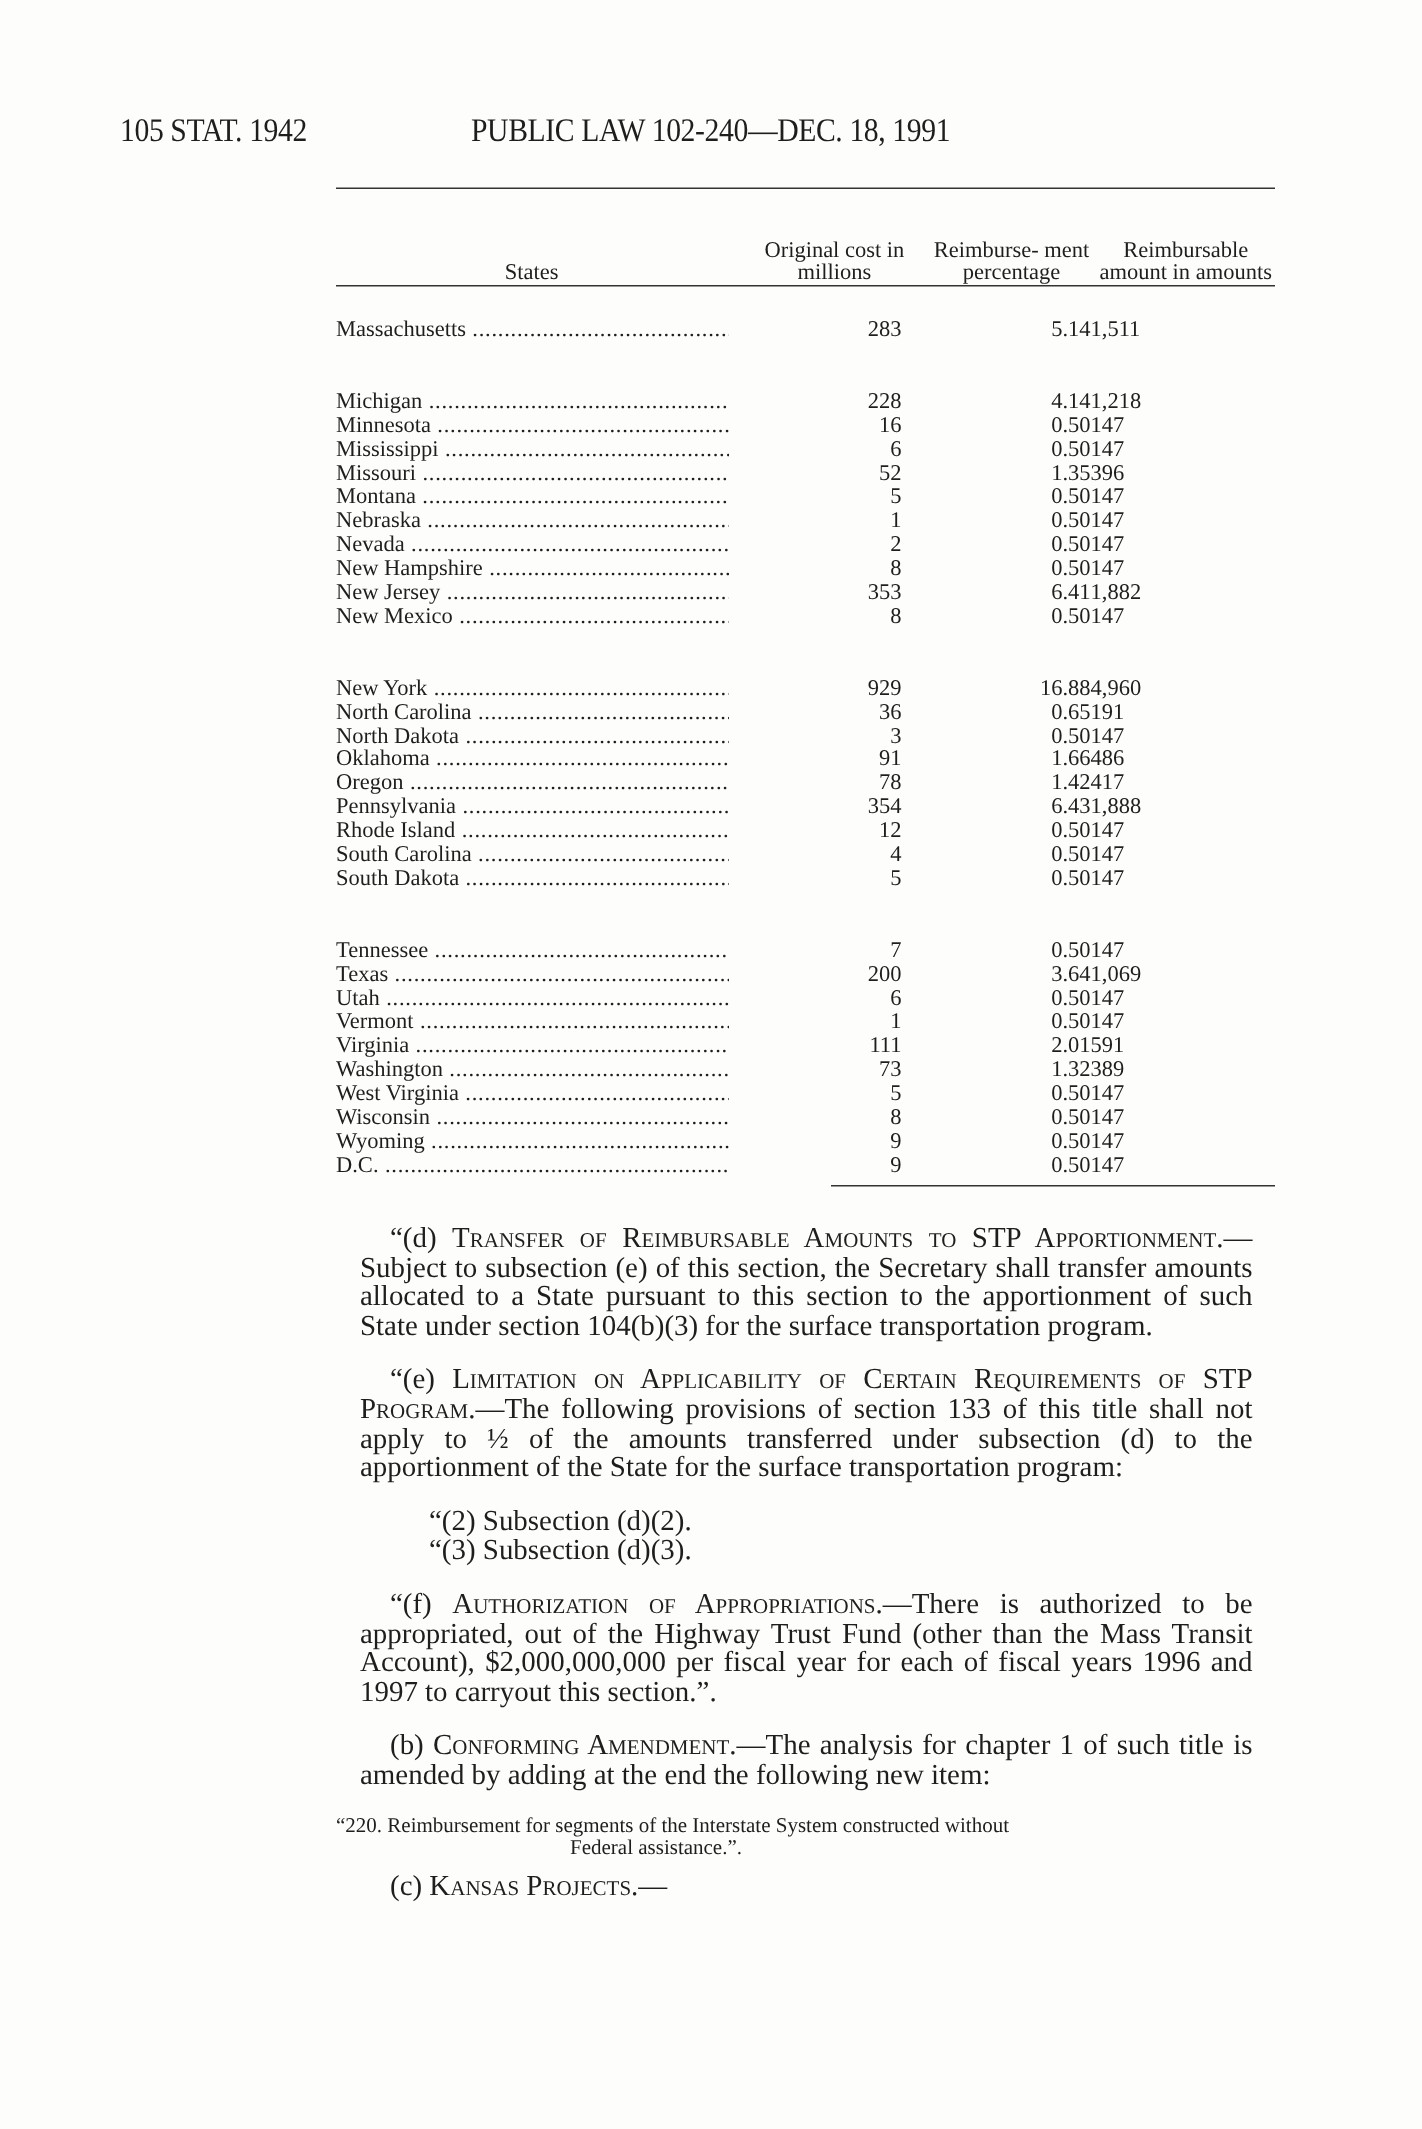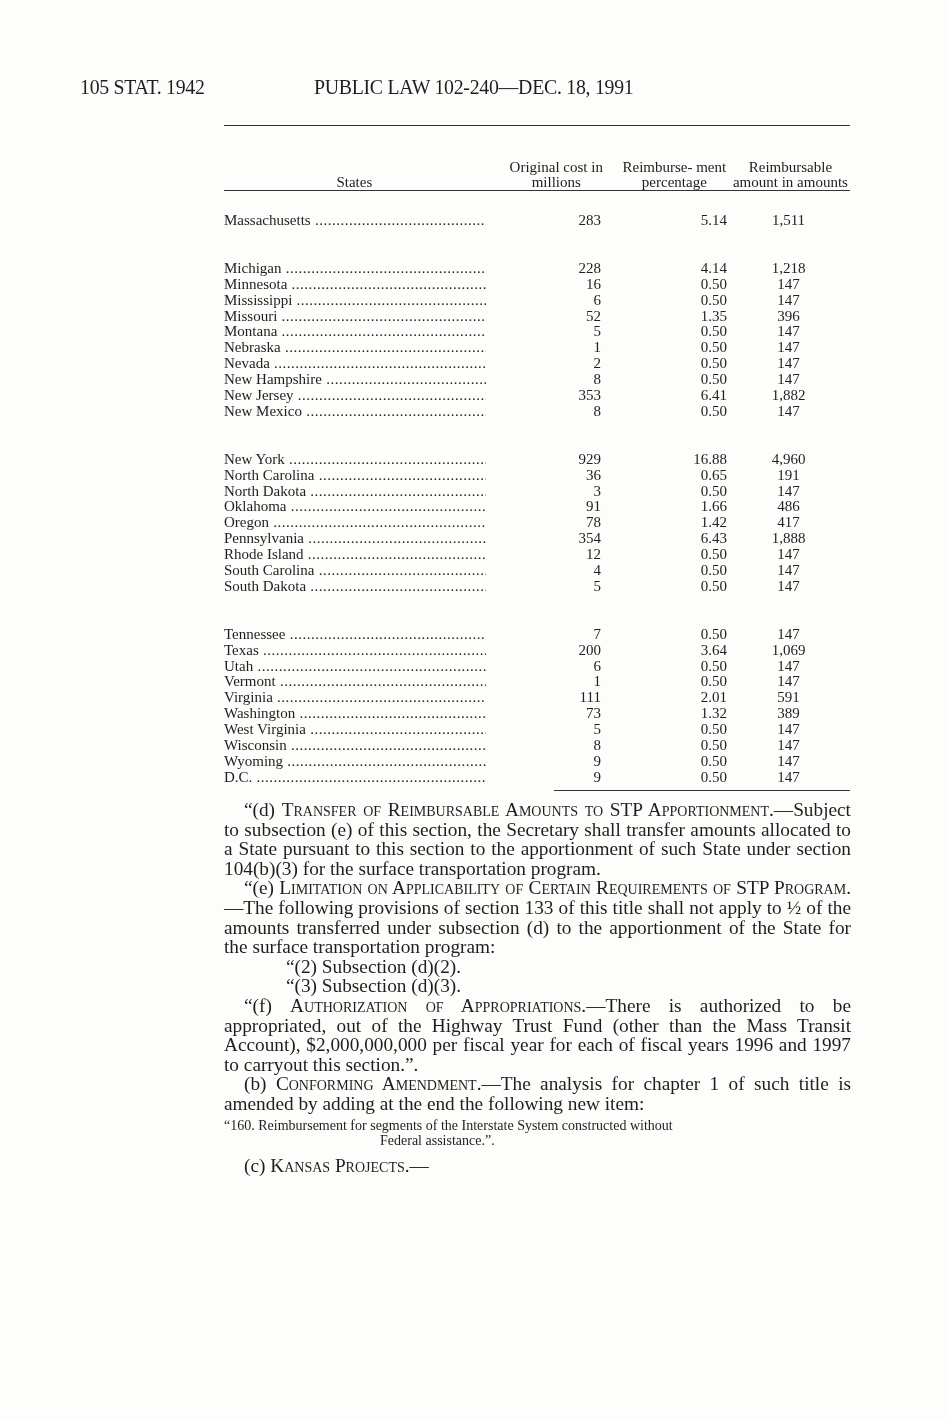--- a/index.html
+++ b/index.html
@@ -41,32 +41,32 @@
   .row { display: flex; height: 15.9px; line-height: 15.9px; }
   .row .name {
     width: 262px; overflow: hidden; white-space: nowrap; text-align: right;
   }
   .row .name::after {
     content: " ........................................................................................................";
     letter-spacing: 0.5px;
   }
   .row .v1 { width: 115px; text-align: right; }
   .row .v2 { width: 126px; text-align: right; }
-  .row .v3 { width: 123px; text-align: center; }
+  .row .v3 { width: 123px; text-align: left; }
   .gap-top { margin-top: 32px; }
   .gap-first { margin-top: 22px; }
   .tot-rule { border-top: 1.5px solid #333; margin-left: 330px; margin-top: 4px; margin-bottom: 6px; width: 296px; }
 
   .text {
     position: absolute; left: 224px; width: 627px;
     font-family: "Liberation Serif", serif;
     font-size: 19.3px; line-height: 19.6px;
     text-align: justify;
   }
-  .para { text-indent: 20px; margin: 0; }
+  .para { text-indent: 20px; margin: 16px; }
   .sc { font-variant: small-caps; }
   .sub { padding-left: 62px; margin: 0; }
   .item {
     font-size: 14px; line-height: 15px;
     padding-left: 52px; text-indent: -52px;
     margin: 4px 0 0 0;
   }
   .item .cont { display: block; padding-left: 104px; text-indent: 0; }
 </style>
 </head>
@@ -271,15 +271,15 @@
     </div>
 </div>
 
 <div class="text" style="top: 800px;">
   <p class="para"><span>“(d) </span><span class="sc">Transfer of Reimbursable Amounts to STP Apportionment.</span><span>—Subject to subsection (e) of this section, the Secretary shall transfer amounts allocated to a State pursuant to this section to the apportionment of such State under section 104(b)(3) for the surface transportation program.</span></p>
   <p class="para"><span>“(e) </span><span class="sc">Limitation on Applicability of Certain Requirements of STP Program.</span><span>—The following provisions of section 133 of this title shall not apply to ½ of the amounts transferred under subsection (d) to the apportionment of the State for the surface transportation program:</span></p>
   <p class="sub">“(2) Subsection (d)(2).</p>
   <p class="sub">“(3) Subsection (d)(3).</p>
   <p class="para"><span>“(f) </span><span class="sc">Authorization of Appropriations.</span><span>—There is authorized to be appropriated, out of the Highway Trust Fund (other than the Mass Transit Account), $2,000,000,000 per fiscal year for each of fiscal years 1996 and 1997 to carryout this section.”.</span></p>
   <p class="para"><span>(b) </span><span class="sc">Conforming Amendment.</span><span>—The analysis for chapter 1 of such title is amended by adding at the end the following new item:</span></p>
-  <p class="item"><span>“160. Reimbursement for segments of the Interstate System constructed without</span><span class="cont">Federal assistance.”.</span></p>
+  <p class="item"><span>“220. Reimbursement for segments of the Interstate System constructed without</span><span class="cont">Federal assistance.”.</span></p>
   <p class="para" style="margin-top:8px;"><span>(c) </span><span class="sc">Kansas Projects.</span><span>—</span></p>
 </div>
 
 </body></html>

